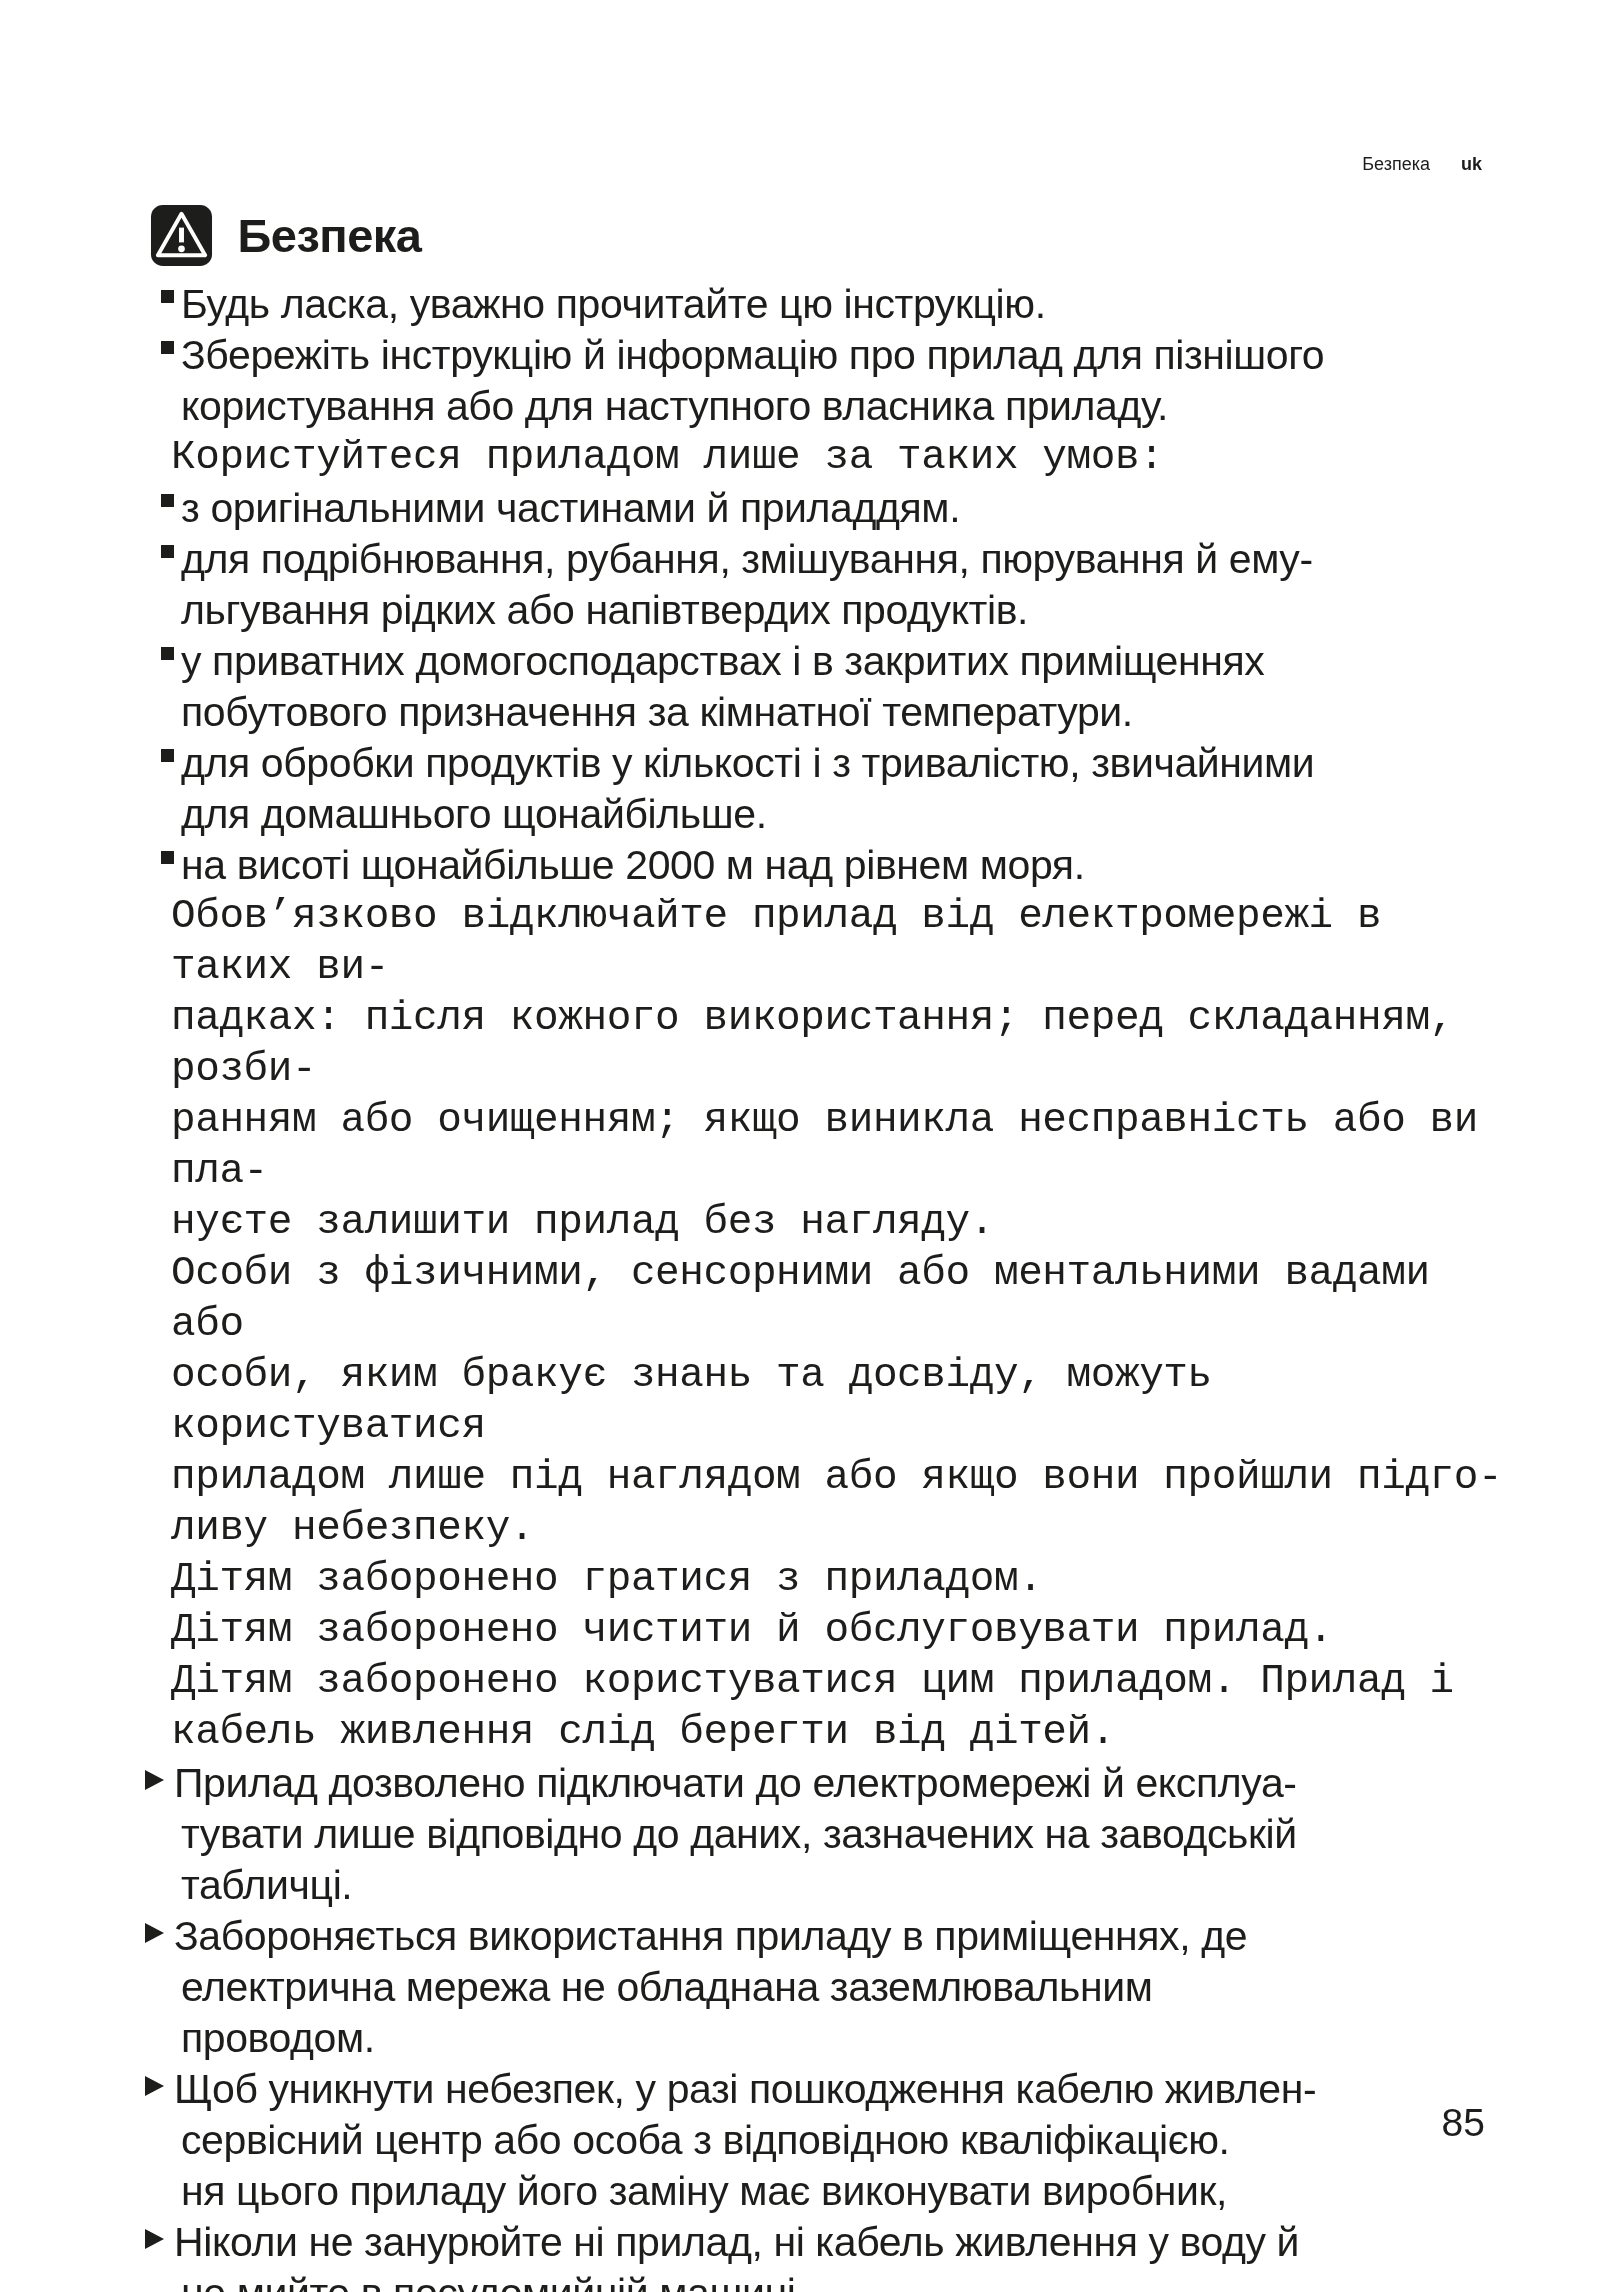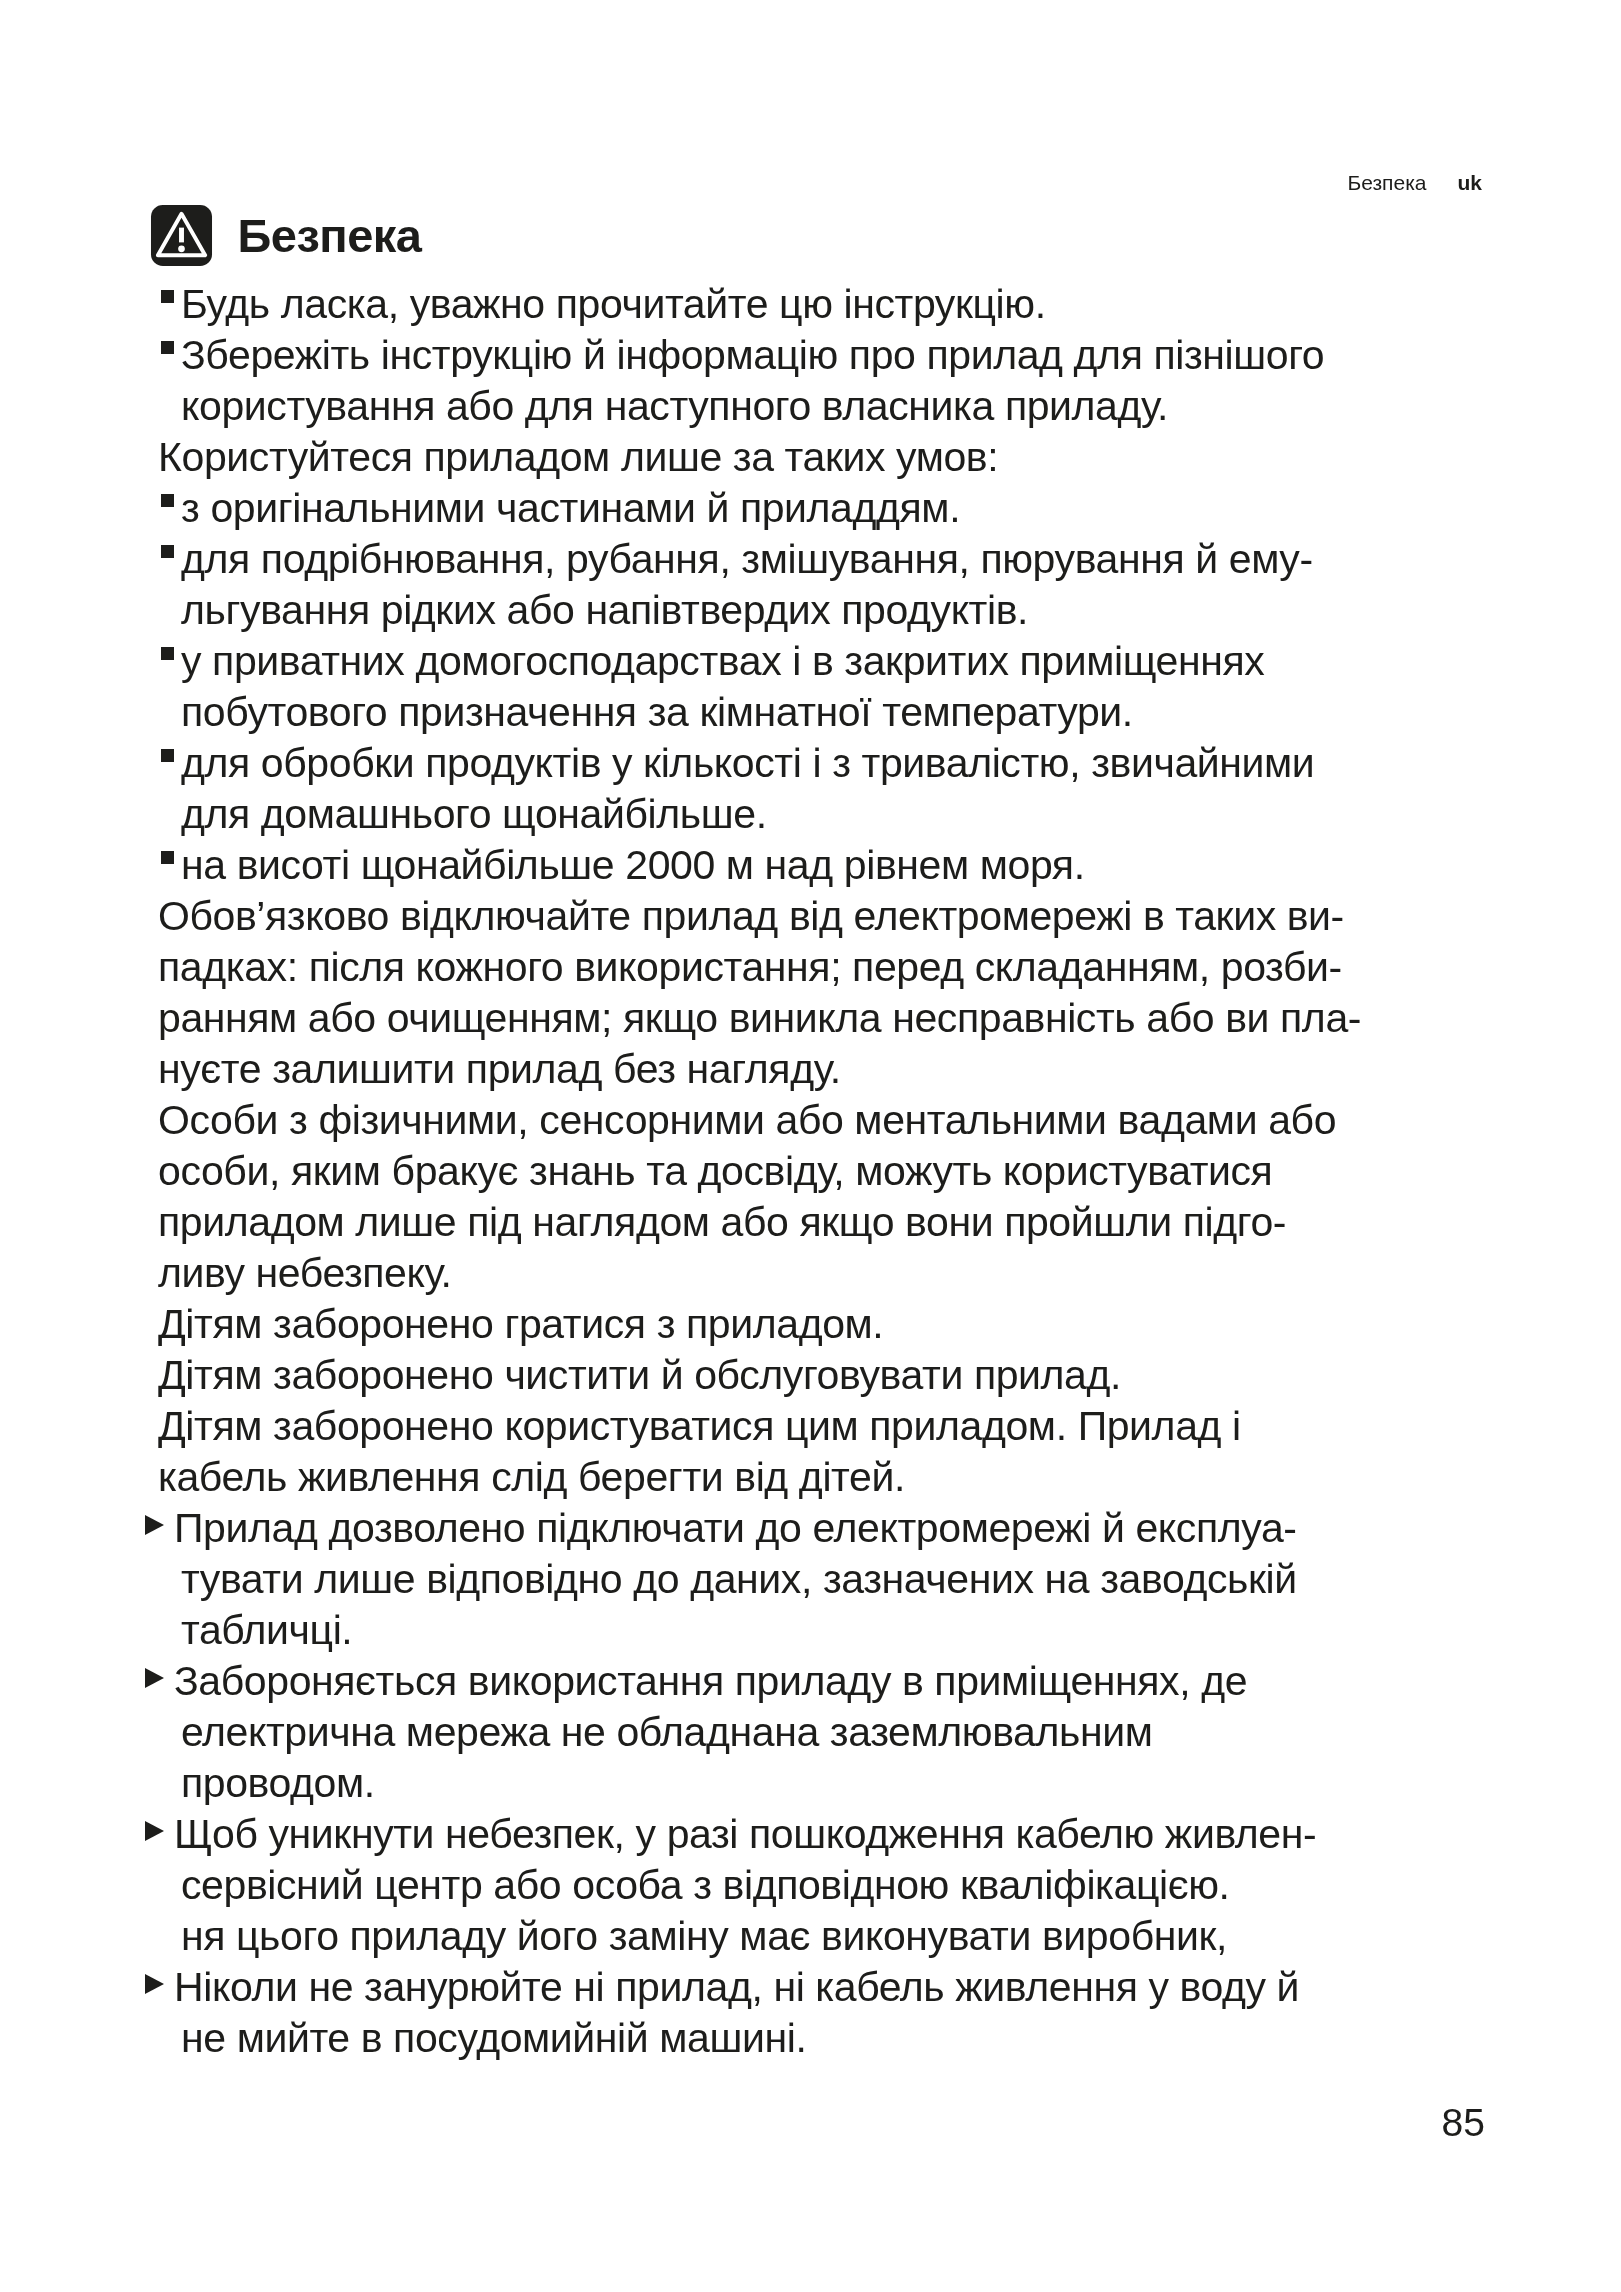--- a/index.html
+++ b/index.html
@@ -16,24 +16,23 @@
     overflow: hidden;
     font-family: "Liberation Sans", "DejaVu Sans", sans-serif;
     color: #1d1d1b;
   }
 
   
   .page-header {
     position: absolute;
     top: 148px;
     right: 139px;
-    font-size: 21px;
+    font-size: 18px;
     line-height: 33px;
     white-space: nowrap;
-    margin-top: 18px;
   }
   .page-header .chapter { font-weight: normal; }
   .page-header .lang {
     font-weight: bold;
     margin-left: 31px;
   }
 
   
   .section-heading {
     position: absolute;
@@ -61,21 +60,21 @@
     position: absolute;
     top: 279px;
     left: 137px;
     width: 1367px;
     font-size: 41px;
     line-height: 51px;
     letter-spacing: -0.4px;
   }
   .block { position: relative; }
   .block .line { margin-left: 44px; }          
-  .block.paragraph .line { margin-left: 21px; }
+  .block.paragraph .line { margin-left: 34px; font-family: Liberation Mono, monospace; }
   .block.arrow .line.first { margin-left: 37px; }
 
   .marker { position: absolute; display: block; }
   .marker.square {
     left: 23.5px;
     top: 10.8px;
     width: 13.7px;
     height: 13.7px;
     background: #1d1d1b;
   }

